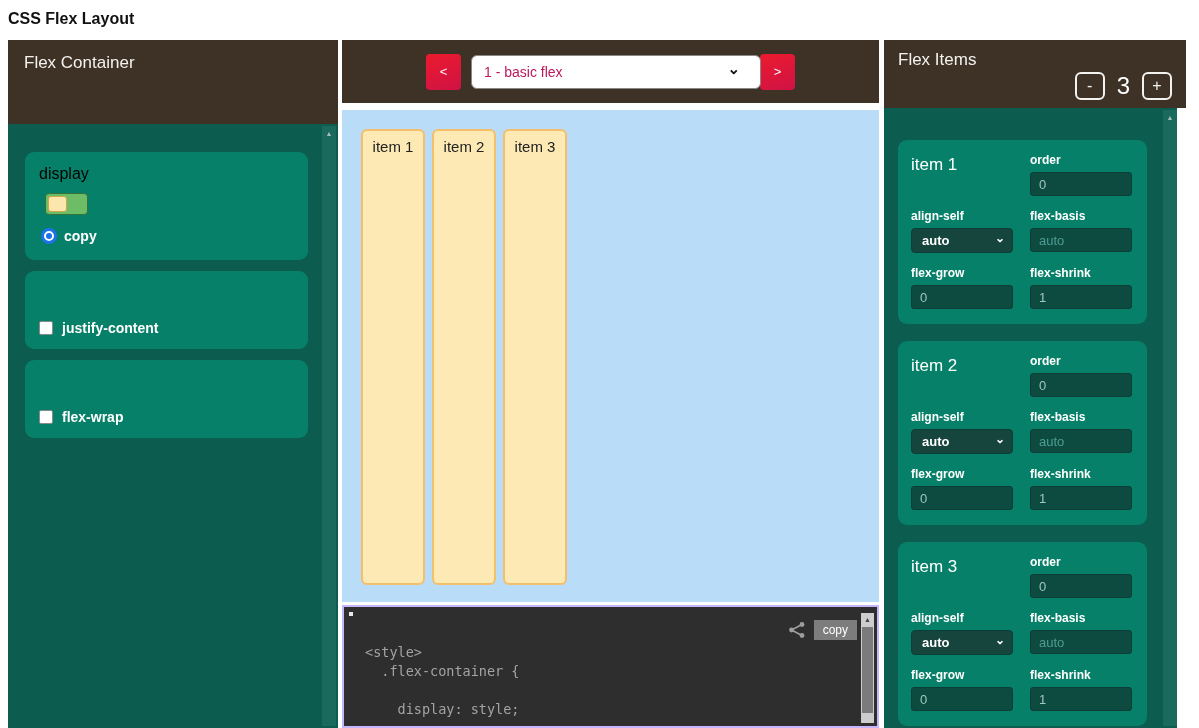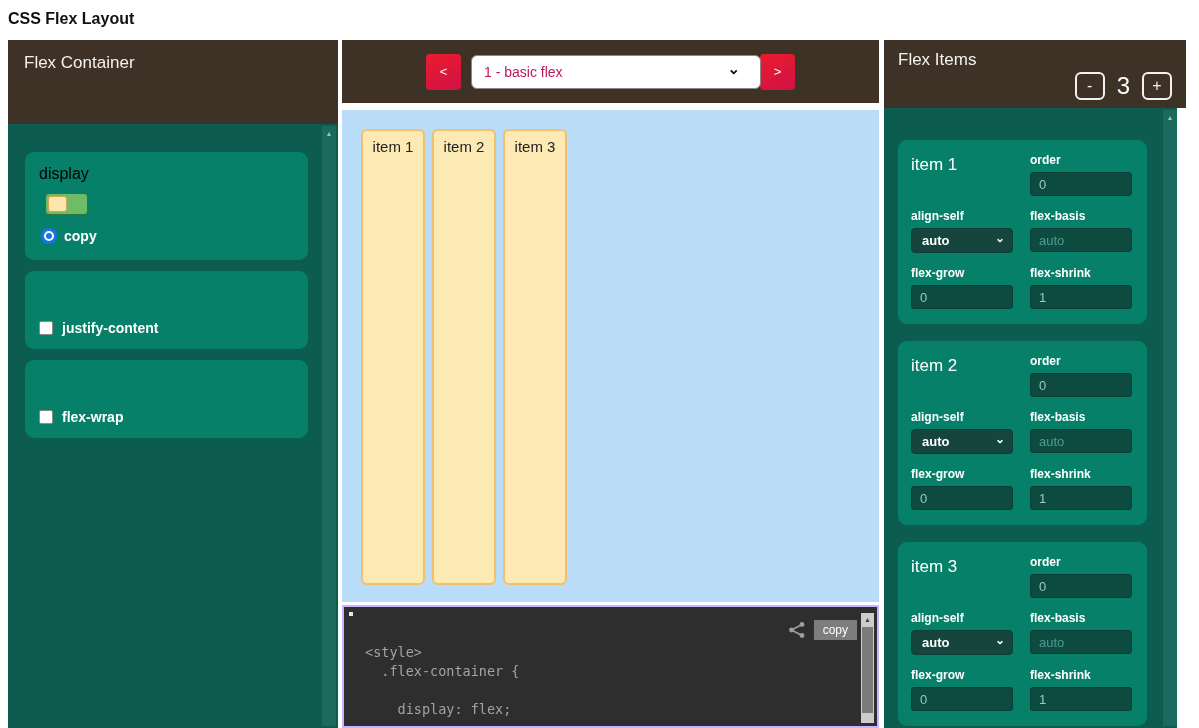--- a/index.html
+++ b/index.html
@@ -173,21 +173,21 @@
           <circle cx="14" cy="14.5" r="2.4" fill="#9e9e9e"></circle>
           <line x1="3.5" y1="9" x2="14" y2="3.5" stroke="#9e9e9e" stroke-width="1.6"></line>
           <line x1="3.5" y1="9" x2="14" y2="14.5" stroke="#9e9e9e" stroke-width="1.6"></line>
         </svg>
         <button class="copy-btn">copy</button>
       </div>
       <div class="code-body">
         <div class="code-line">&lt;style&gt;</div>
         <div class="code-line">  .flex-container {</div>
         <div class="code-line"></div>
-        <div class="code-line">    display: flex;</div>
+        <div class="code-line">    display: style;</div>
       </div>
       <div class="code-scroll">
         <span class="arr">▲</span>
         <div class="thumb"></div>
       </div>
     </div>
   </div>
 
   <div class="col col-right">
     <div class="panel-header">

